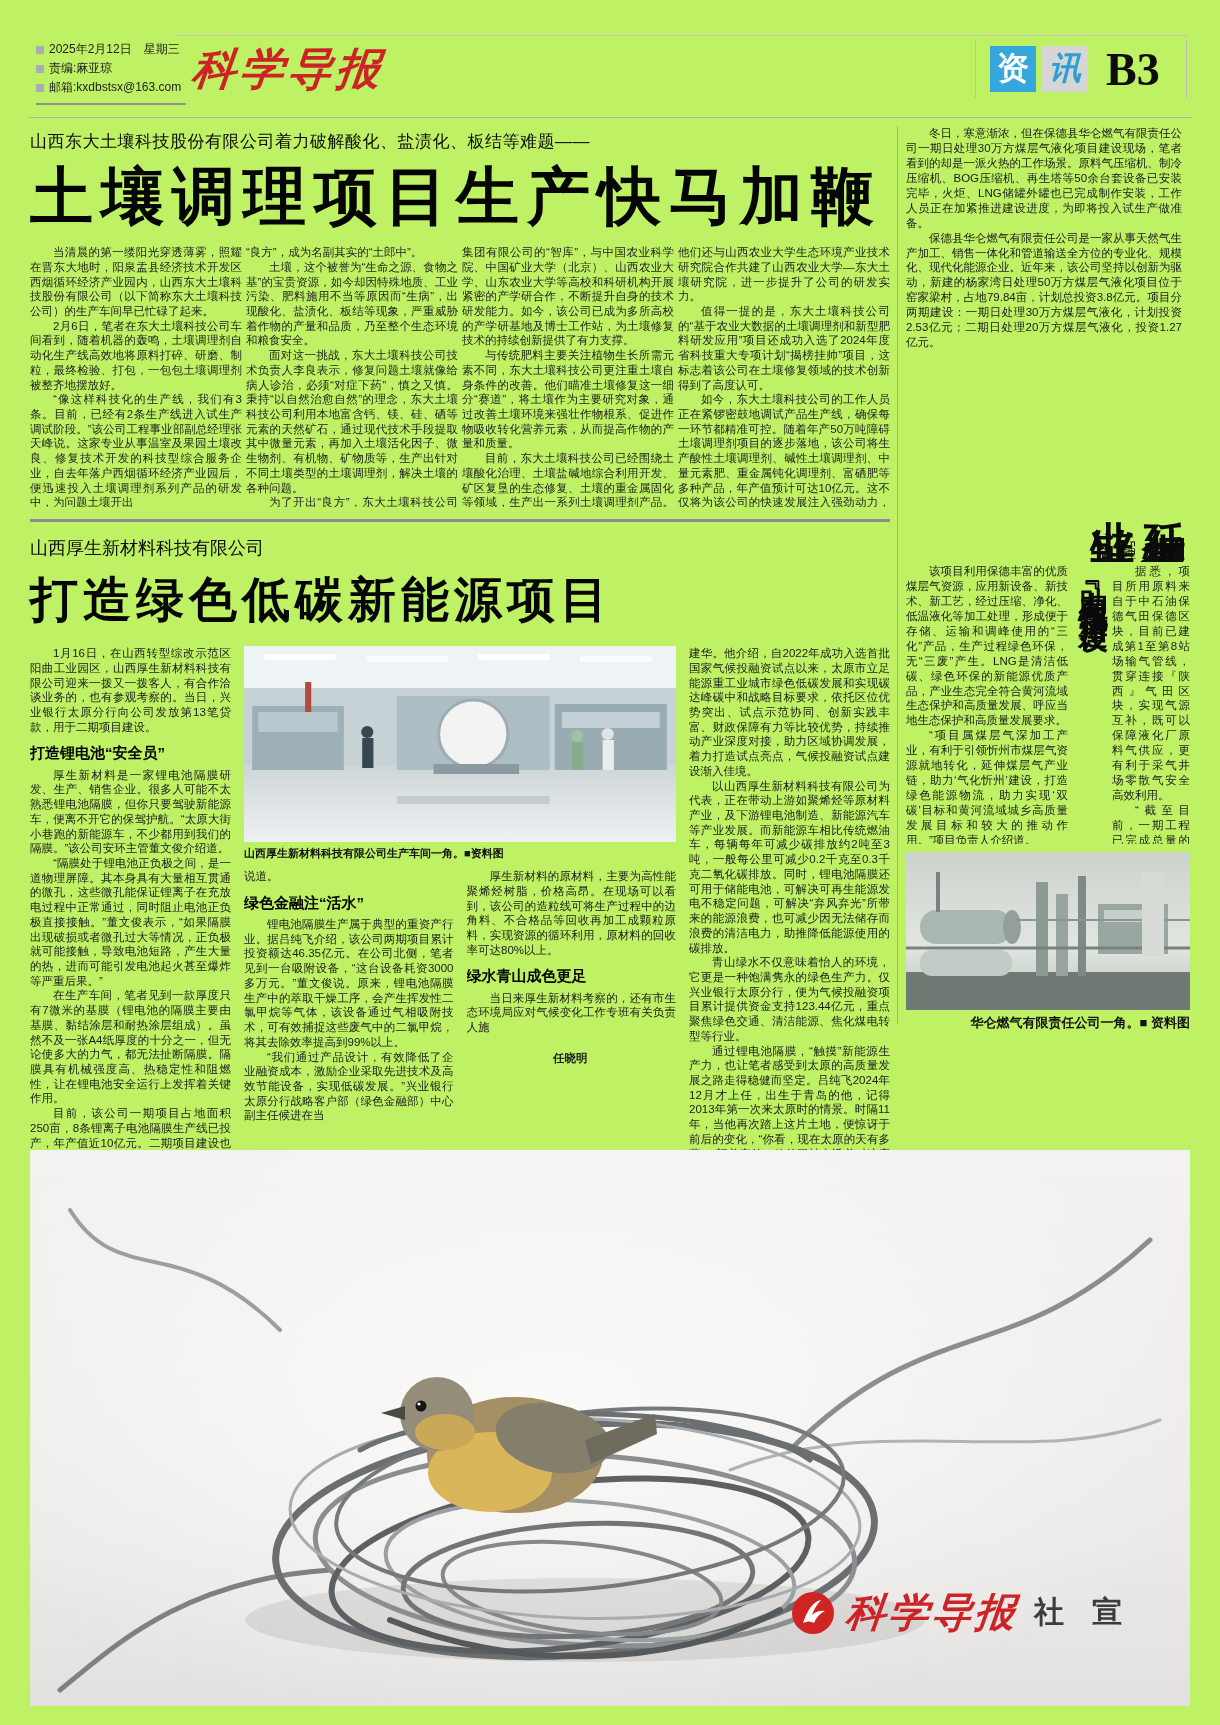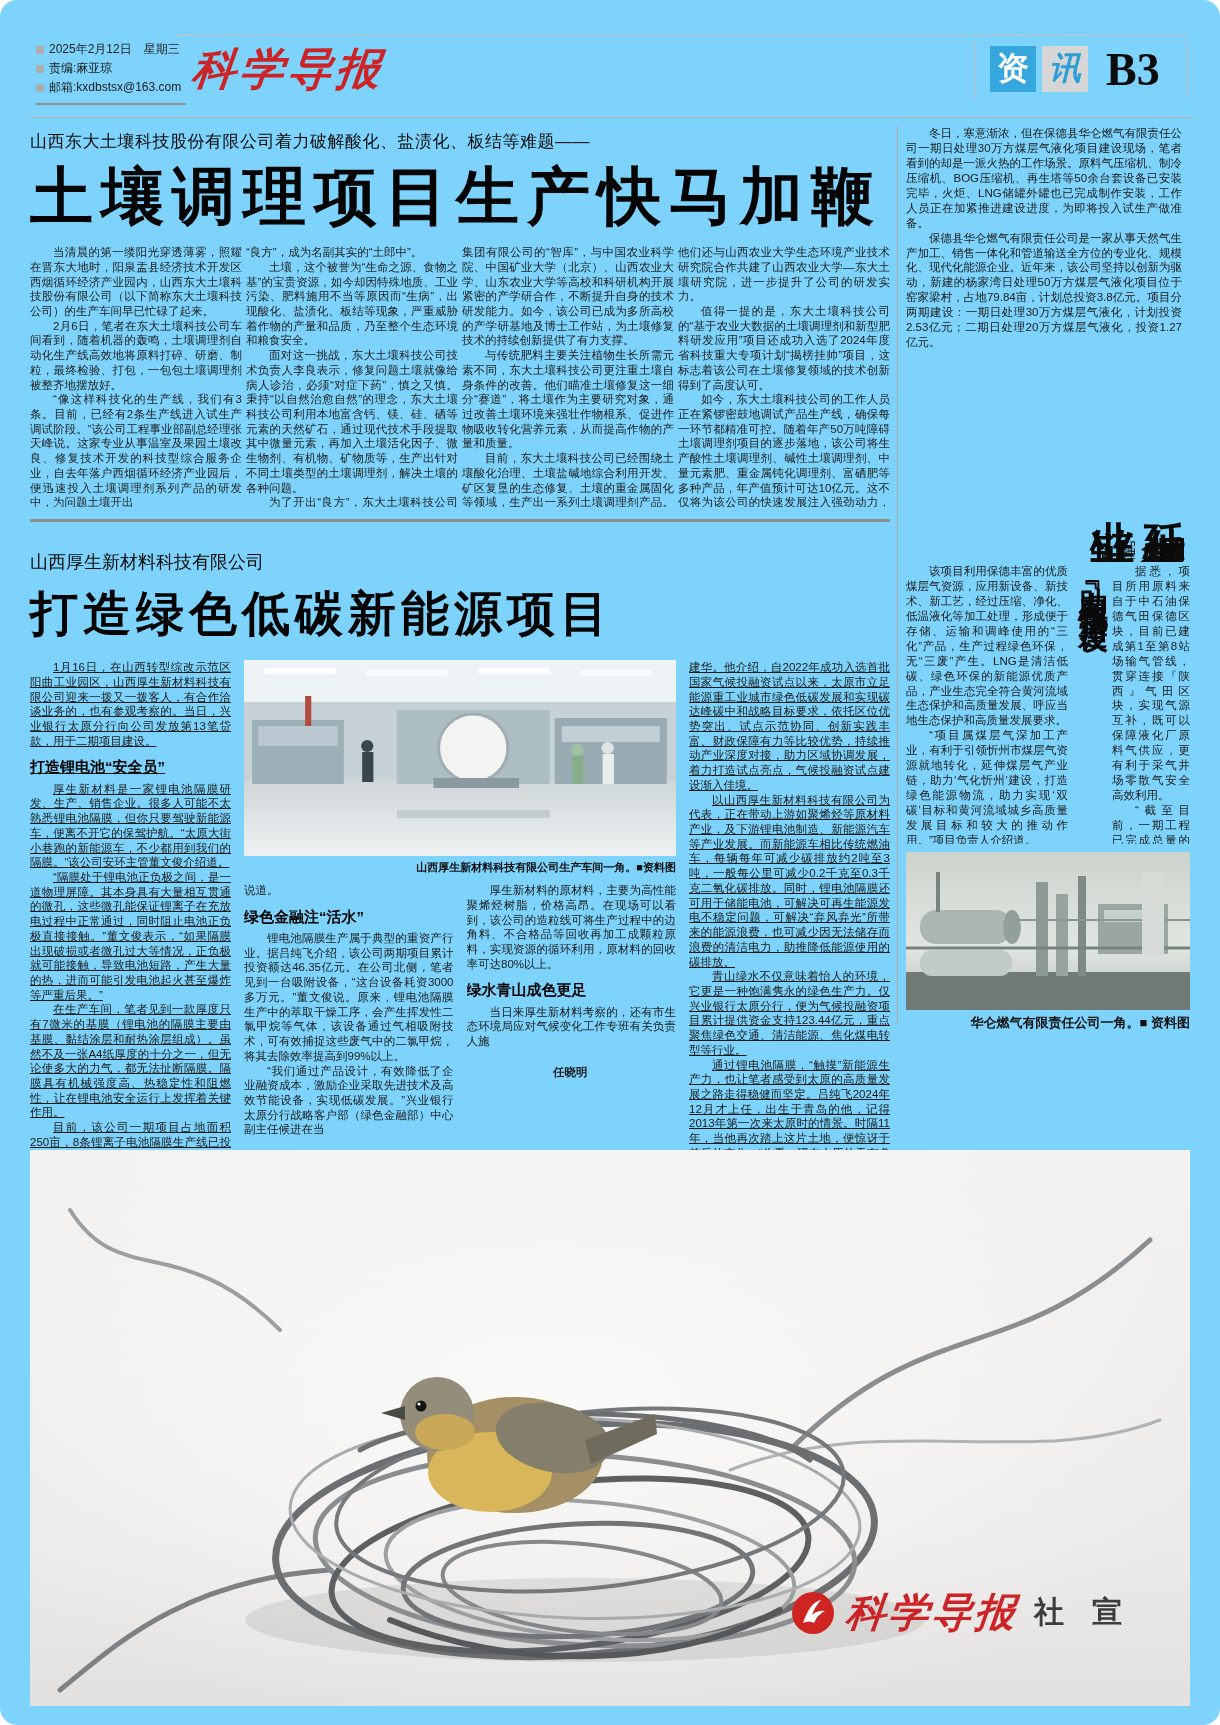--- a/index.html
+++ b/index.html
@@ -1,21 +1,20 @@
 <!DOCTYPE html>
 <html><head>
 <meta charset="utf-8">
 <style>
   * { margin:0; padding:0; box-sizing:border-box; }
   html,body { background:#ffffff; }
   .page {
     position:relative; width:1220px; height:1725px; margin:0 auto;
-    background:#7dd3fc; overflow:hidden; color:#1b1b1b;
+    background:#bef264; overflow:hidden; color:#1b1b1b;
     font-family:"Liberation Sans","DejaVu Sans",sans-serif;
-    border-radius:17px;
   }
   
   .hdr-rule-top { position:absolute; left:175px; top:35px; width:1012px; height:1px; background:#c2c2c2; }
   .hdr-rule-bottom { position:absolute; left:28px; top:117px; width:1164px; height:1px; background:#b3b3b3; }
   .hdr-info { position:absolute; left:36px; top:40px; width:150px; padding-bottom:6px; border-bottom:2px solid #8f8f8f; }
   .hdr-info .row { display:flex; align-items:center; gap:5px; font-size:12px; color:#222; line-height:19px; white-space:nowrap; }
   .sq { display:inline-block; width:8px; height:8px; background:#a9adb0; flex:0 0 auto; }
   .masthead { position:absolute; left:192px; top:40px; font-family:"Liberation Serif","DejaVu Serif",serif;
     font-style:italic; font-weight:900; font-size:44px; color:#cc2327; transform:skewX(-6deg); letter-spacing:4px; }
   .hdr-right { position:absolute; left:975px; top:40px; width:212px; height:58px; display:flex; align-items:center; gap:6px;
@@ -31,28 +30,28 @@
   .sidebar { position:absolute; left:906px; top:126px; width:284px; }
   
   .a1-kicker { font-size:17px; color:#0c0c0c; letter-spacing:0.5px; margin:4px 0 10px; }
   .a1-headline { font-size:63px; font-weight:900; letter-spacing:8px; color:#050505; line-height:1.05; margin-bottom:16px; white-space:nowrap; }
   .cols4 { display:flex; gap:4px; }
   .ncol { flex:1 1 0; height:262px; overflow:hidden; font-size:11.5px; line-height:1.28; text-align:justify; color:#1d1d1d; }
   .p { text-indent:2em; margin:0; }
   .byline { font-weight:700; text-align:center; text-indent:0; padding-right:2px;margin-top:16px; }
   .a1-divider { margin-top:12px; border-top:3px solid #8d8d8d; }
   
-  .a2-kicker { font-size:18px; color:#0c0c0c; margin:28px 0 8px; }
+  .a2-kicker { font-size:18px; color:#0c0c0c; margin:14px 0 8px; }
   .a2-headline { font-family:"Liberation Serif","DejaVu Serif",serif; font-size:48px; font-weight:900;
     letter-spacing:5px; color:#050505; margin-bottom:14px; white-space:nowrap; }
   .a2-body { display:flex; gap:13px; }
-  .a2-col { flex:0 0 201px; height:512px; overflow:hidden; font-size:11.5px; line-height:1.28; text-align:justify;text-decoration:underline; }
+  .a2-col { flex:0 0 201px; height:512px; overflow:hidden; font-size:11.5px; line-height:1.28; text-align:justify; }
   .a2-mid { flex:1 1 auto; display:flex; flex-direction:column; }
   .a2-photo { width:100%; height:196px; display:block; }
-  .a2-caption { font-size:11px; font-weight:700; text-align:right; margin:4px 0 8px; color:#111; }
+  .a2-caption { font-size:11px; font-weight:700; text-align:left; margin:4px 0 8px; color:#111; }
   .a2-subcols { display:flex; gap:13px; flex:1; }
   .a2-subcol { flex:1 1 0; height:284px; overflow:hidden; font-size:11.5px; line-height:1.28; text-align:justify; }
   .subhead { font-size:15px; font-weight:700; color:#000; margin:9px 0 5px; text-indent:0; }
   
   .sb-rowA { display:flex; height:436px; overflow:hidden;flex-direction:column; }
   .sb-rowB { display:flex; height:280px; overflow:hidden; margin-top:2px; }
   .sb-text { flex:1 1 auto; font-size:11.5px; line-height:1.3; text-align:justify; overflow:hidden; padding-right:8px; }
   .sb-headline1 { flex:0 0 52px; writing-mode:vertical-rl; font-family:"Liberation Serif","DejaVu Serif",serif;
     font-weight:900; font-size:44px; color:#0a0a0a; letter-spacing:8px; line-height:52px; }
   .sb-kicker { flex:0 0 24px; writing-mode:vertical-rl; font-size:12px; color:#111; letter-spacing:2.5px; line-height:24px; }

